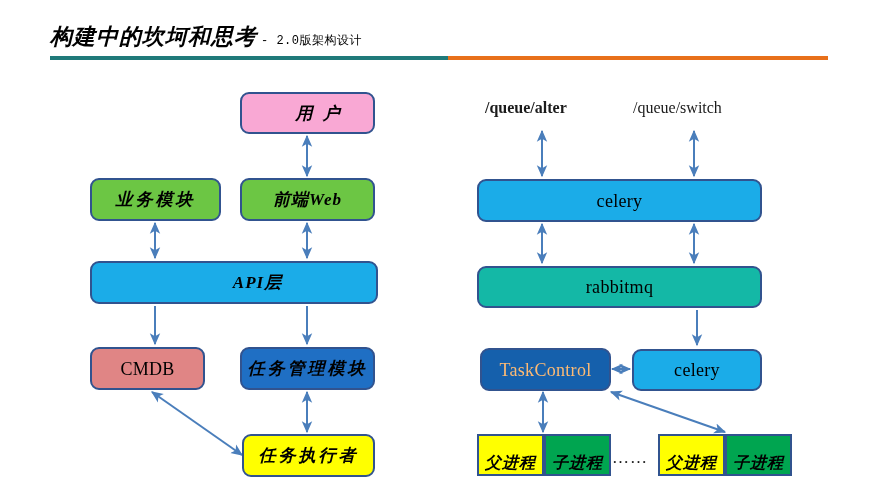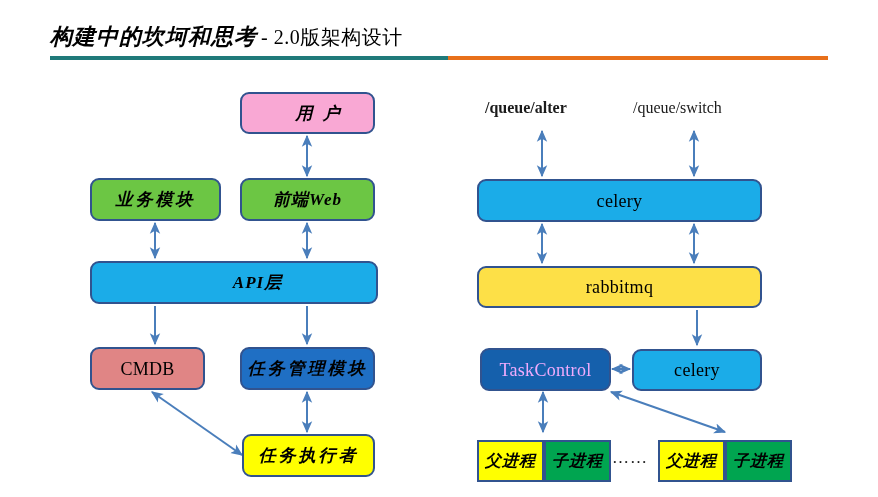--- a/index.html
+++ b/index.html
@@ -32,22 +32,22 @@
     color: #000000;
   }
   #title-main {
     font-family: "Liberation Serif", "DejaVu Serif", serif;
     font-size: 22px;
     font-weight: bold;
     letter-spacing: 1px;
     font-style: italic;
   }
   #title-sub {
-    font-family: Liberation Serif, serif;
-    font-size: 20px;
+    font-family: Liberation Mono, monospace;
+    font-size: 12px;
     letter-spacing: 0.5px;
     padding-left: 4px;
   }
   .rule {
     position: absolute;
     height: 4px;
     top: 34px;
   }
   #rule-teal {
     left: 0;
@@ -95,29 +95,28 @@
     letter-spacing: 1px;
   }
 
   
   .proc {
     position: absolute;
     box-sizing: border-box;
     border: 2px solid #31538F;
     border-radius: 0;
     display: flex;
-    align-items: center;
+    align-items: flex-end;
     justify-content: center;
     font-family: "Liberation Serif", "DejaVu Serif", serif;
     font-weight: bold;
     font-style: italic;
     font-size: 16px;
     letter-spacing: 1px;
     color: #000000;
-    margin-top: 6px;
   }
 
   .plain-text {
     position: absolute;
     font-family: "Liberation Serif", "DejaVu Serif", serif;
     font-size: 16px;
     color: #1a1a1a;
     white-space: nowrap;
   }
 
@@ -214,26 +213,26 @@
     <span class="label cn">任务管理模块</span>
   </div>
 
   <div class="plain-text" style="left:485px; top:99px;font-weight:bold;">/queue/alter</div>
   <div class="plain-text" style="left:633px; top:99px;">/queue/switch</div>
 
   <div class="node" style="left:477px; top:179px; width:285px; height:43px; background:#1BACE8;">
     <span class="label en">celery</span>
   </div>
 
-  <div class="node" style="left:477px; top:266px; width:285px; height:42px; background:#fde047;">
+  <div class="node" style="left:477px; top:266px; width:285px; height:42px; background:#14b8a6;">
     <span class="label en">rabbitmq</span>
   </div>
 
   <div class="node" style="left:480px; top:348px; width:131px; height:43px; background:#1560AC;">
-    <span class="label en" style="color:#f0abfc;">TaskControl</span>
+    <span class="label en" style="color:#fdba74;">TaskControl</span>
   </div>
 
   <div class="node" style="left:632px; top:349px; width:130px; height:42px; background:#1BACE8;">
     <span class="label en">celery</span>
   </div>
 
   <div class="proc" style="left:477px; top:434px; width:67px; height:42px; background:#FFFF00;">
     <span>父进程</span>
   </div>
   <div class="proc" style="left:544px; top:434px; width:67px; height:42px; background:#00A550;">

